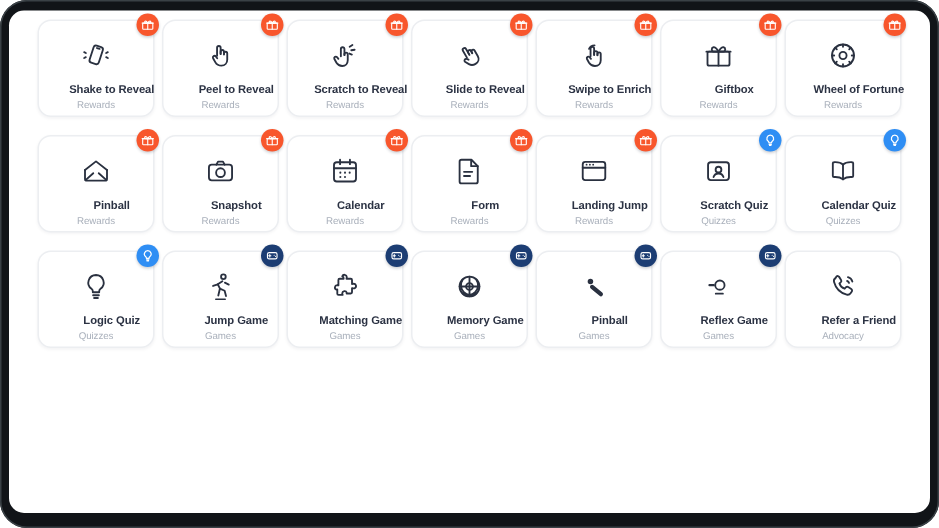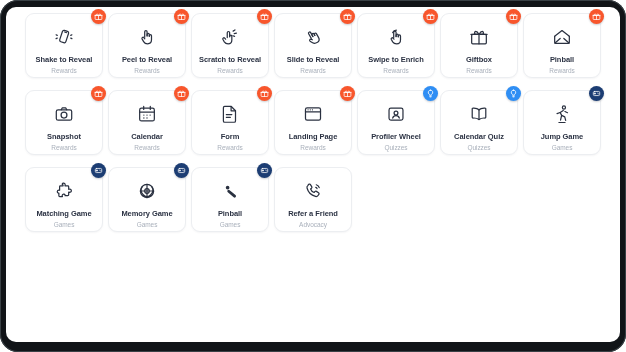--- a/index.html
+++ b/index.html
@@ -73,20 +73,21 @@
   .card-icon svg{display:block;}
 
   .card-title{
     font-size:7.5px;
     font-weight:700;
     color:#2b3243;
     line-height:9px;
     text-align:left;
     letter-spacing:-0.05px;
     white-space:nowrap;
+    padding-left:21px;
   }
   .card-sub{
     font-size:6.5px;
     font-weight:400;
     color:#a9b0bb;
     line-height:9px;
     text-align:center;
     margin-top:2px;
     letter-spacing:-0.05px;
     white-space:nowrap;
@@ -228,20 +229,38 @@
         <div class="card">
           <div class="badge badge-rewards">
             <svg width="9" height="9" viewBox="0 0 24 24" fill="none" stroke="#ffffff" stroke-width="2" stroke-linecap="round" stroke-linejoin="round">
               <rect x="3" y="9" width="18" height="11" rx="1.5"></rect>
               <path d="M2 9h20M12 9v11"></path>
               <path d="M12 9c-1.3-2.5-2.5-3.7-4-3.7a1.9 1.9 0 0 0 0 3.7zM12 9c1.3-2.5 2.5-3.7 4-3.7a1.9 1.9 0 0 1 0 3.7z"></path>
             </svg>
           </div>
           <div class="card-icon">
             <svg width="22" height="22" viewBox="0 0 24 24">
+              <circle cx="12" cy="12" r="8" fill="none" stroke="currentColor" stroke-width="1.35" stroke-linecap="round" stroke-linejoin="round"></circle>
+              <circle cx="12" cy="12" r="2.6" fill="none" stroke="currentColor" stroke-width="1.35" stroke-linecap="round" stroke-linejoin="round"></circle>
+              <path d="M12 4v1.6M12 18.4V20M4 12h1.6M18.4 12H20M6.3 6.3l1.2 1.2M16.5 16.5l1.2 1.2M17.7 6.3l-1.2 1.2M7.5 16.5l-1.2 1.2" fill="none" stroke="currentColor" stroke-width="1.35" stroke-linecap="round" stroke-linejoin="round"></path>
+            </svg>
+          </div>
+          <div class="card-title">Wheel of Fortune</div>
+          <div class="card-sub">Rewards</div>
+        </div>
+        <div class="card">
+          <div class="badge badge-rewards">
+            <svg width="9" height="9" viewBox="0 0 24 24" fill="none" stroke="#ffffff" stroke-width="2" stroke-linecap="round" stroke-linejoin="round">
+              <rect x="3" y="9" width="18" height="11" rx="1.5"></rect>
+              <path d="M2 9h20M12 9v11"></path>
+              <path d="M12 9c-1.3-2.5-2.5-3.7-4-3.7a1.9 1.9 0 0 0 0 3.7zM12 9c1.3-2.5 2.5-3.7 4-3.7a1.9 1.9 0 0 1 0 3.7z"></path>
+            </svg>
+          </div>
+          <div class="card-icon">
+            <svg width="22" height="22" viewBox="0 0 24 24">
               <path d="M4 11.2v6.4a1.4 1.4 0 0 0 1.4 1.4h13.2a1.4 1.4 0 0 0 1.4-1.4v-6.4" fill="none" stroke="currentColor" stroke-width="1.35" stroke-linecap="round" stroke-linejoin="round"></path>
               <path d="M4 11.2 12 5l8 6.2" fill="none" stroke="currentColor" stroke-width="1.35" stroke-linecap="round" stroke-linejoin="round"></path>
               <path d="M4.4 18.6 10 13.6M19.6 18.6 14 13.6" fill="none" stroke="currentColor" stroke-width="1.35" stroke-linecap="round" stroke-linejoin="round"></path>
             </svg>
           </div>
           <div class="card-title">Pinball</div>
           <div class="card-sub">Rewards</div>
         </div>
         <div class="card">
           <div class="badge badge-rewards">
@@ -309,55 +328,71 @@
               <path d="M12 9c-1.3-2.5-2.5-3.7-4-3.7a1.9 1.9 0 0 0 0 3.7zM12 9c1.3-2.5 2.5-3.7 4-3.7a1.9 1.9 0 0 1 0 3.7z"></path>
             </svg>
           </div>
           <div class="card-icon">
             <svg width="22" height="22" viewBox="0 0 24 24">
               <rect x="3.8" y="5.4" width="16.4" height="13.2" rx="1.8" fill="none" stroke="currentColor" stroke-width="1.35" stroke-linecap="round" stroke-linejoin="round"></rect>
               <path d="M3.8 9.6h16.4" fill="none" stroke="currentColor" stroke-width="1.35" stroke-linecap="round" stroke-linejoin="round"></path>
               <path d="M6.6 7.4h.01M9 7.4h.01M11.4 7.4h.01" fill="none" stroke="currentColor" stroke-width="1.35" stroke-linecap="round" stroke-linejoin="round"></path>
             </svg>
           </div>
-          <div class="card-title">Landing Page</div>
+          <div class="card-title">Landing Jump</div>
           <div class="card-sub">Rewards</div>
         </div>
         <div class="card">
           <div class="badge badge-quizzes">
             <svg width="9" height="9" viewBox="0 0 24 24" fill="none" stroke="#ffffff" stroke-width="2.2" stroke-linecap="round" stroke-linejoin="round">
               <path d="M12 3a6 6 0 0 0-3.6 10.8c.8.6 1.2 1.4 1.2 2.2v.5h4.8v-.5c0-.8.4-1.6 1.2-2.2A6 6 0 0 0 12 3z"></path>
               <path d="M10 19.2h4M10.8 21.2h2.4"></path>
             </svg>
           </div>
           <div class="card-icon">
             <svg width="22" height="22" viewBox="0 0 24 24">
               <rect x="4.4" y="5.6" width="15.2" height="13" rx="2" fill="none" stroke="currentColor" stroke-width="1.35" stroke-linecap="round" stroke-linejoin="round"></rect>
               <circle cx="12" cy="11" r="2.1" fill="none" stroke="currentColor" stroke-width="1.35" stroke-linecap="round" stroke-linejoin="round"></circle>
               <path d="M8.4 16.4c.5-1.7 1.9-2.6 3.6-2.6s3.1.9 3.6 2.6" fill="none" stroke="currentColor" stroke-width="1.35" stroke-linecap="round" stroke-linejoin="round"></path>
             </svg>
           </div>
-          <div class="card-title">Profiler Wheel</div>
+          <div class="card-title">Scratch Quiz</div>
           <div class="card-sub">Quizzes</div>
         </div>
         <div class="card">
           <div class="badge badge-quizzes">
             <svg width="9" height="9" viewBox="0 0 24 24" fill="none" stroke="#ffffff" stroke-width="2.2" stroke-linecap="round" stroke-linejoin="round">
               <path d="M12 3a6 6 0 0 0-3.6 10.8c.8.6 1.2 1.4 1.2 2.2v.5h4.8v-.5c0-.8.4-1.6 1.2-2.2A6 6 0 0 0 12 3z"></path>
               <path d="M10 19.2h4M10.8 21.2h2.4"></path>
             </svg>
           </div>
           <div class="card-icon">
             <svg width="22" height="22" viewBox="0 0 24 24">
               <path d="M12 7.4C10.6 6 8.6 5.4 5.4 5.6a.8.8 0 0 0-.8.8v9.2c0 .5.4.8.9.8 2.8-.2 4.7.3 6.5 1.6" fill="none" stroke="currentColor" stroke-width="1.35" stroke-linecap="round" stroke-linejoin="round"></path>
               <path d="M12 7.4c1.4-1.4 3.4-2 6.6-1.8a.8.8 0 0 1 .8.8v9.2c0 .5-.4.8-.9.8-2.8-.2-4.7.3-6.5 1.6" fill="none" stroke="currentColor" stroke-width="1.35" stroke-linecap="round" stroke-linejoin="round"></path>
               <path d="M12 7.4V18" fill="none" stroke="currentColor" stroke-width="1.35" stroke-linecap="round" stroke-linejoin="round"></path>
             </svg>
           </div>
           <div class="card-title">Calendar Quiz</div>
+          <div class="card-sub">Quizzes</div>
+        </div>
+        <div class="card">
+          <div class="badge badge-quizzes">
+            <svg width="9" height="9" viewBox="0 0 24 24" fill="none" stroke="#ffffff" stroke-width="2.2" stroke-linecap="round" stroke-linejoin="round">
+              <path d="M12 3a6 6 0 0 0-3.6 10.8c.8.6 1.2 1.4 1.2 2.2v.5h4.8v-.5c0-.8.4-1.6 1.2-2.2A6 6 0 0 0 12 3z"></path>
+              <path d="M10 19.2h4M10.8 21.2h2.4"></path>
+            </svg>
+          </div>
+          <div class="card-icon">
+            <svg width="22" height="22" viewBox="0 0 24 24">
+              <path d="M12 3.6a5.6 5.6 0 0 0-3.3 10.1c.7.5 1 1.2 1 2v.5h4.6v-.5c0-.8.3-1.5 1-2A5.6 5.6 0 0 0 12 3.6z" fill="none" stroke="currentColor" stroke-width="1.35" stroke-linecap="round" stroke-linejoin="round"></path>
+              <path d="M9.9 18.4h4.2M10.6 20.4h2.8" fill="none" stroke="currentColor" stroke-width="1.35" stroke-linecap="round" stroke-linejoin="round"></path>
+            </svg>
+          </div>
+          <div class="card-title">Logic Quiz</div>
           <div class="card-sub">Quizzes</div>
         </div>
         <div class="card">
           <div class="badge badge-games">
             <svg width="9" height="9" viewBox="0 0 24 24" fill="none" stroke="#ffffff" stroke-width="2" stroke-linecap="round" stroke-linejoin="round">
               <rect x="3.5" y="6.5" width="17" height="11" rx="3"></rect>
               <path d="M7.6 10v4M5.6 12h4M15.4 11h.01M17.8 13h.01"></path>
             </svg>
           </div>
           <div class="card-icon">
@@ -415,20 +450,37 @@
           <div class="card-icon">
             <svg width="22" height="22" viewBox="0 0 24 24">
               <circle cx="9.4" cy="8.4" r="2" fill="currentColor"></circle>
               <path d="M10.6 12.3 17 17.6" stroke="currentColor" stroke-width="3.1" stroke-linecap="round"></path>
             </svg>
           </div>
           <div class="card-title">Pinball</div>
           <div class="card-sub">Games</div>
         </div>
         <div class="card">
+          <div class="badge badge-games">
+            <svg width="9" height="9" viewBox="0 0 24 24" fill="none" stroke="#ffffff" stroke-width="2" stroke-linecap="round" stroke-linejoin="round">
+              <rect x="3.5" y="6.5" width="17" height="11" rx="3"></rect>
+              <path d="M7.6 10v4M5.6 12h4M15.4 11h.01M17.8 13h.01"></path>
+            </svg>
+          </div>
+          <div class="card-icon">
+            <svg width="22" height="22" viewBox="0 0 24 24">
+              <circle cx="13" cy="11" r="3.4" fill="none" stroke="currentColor" stroke-width="1.35" stroke-linecap="round" stroke-linejoin="round"></circle>
+              <path d="M8.6 11H5.4" stroke="currentColor" stroke-width="1.5" stroke-linecap="round"></path>
+              <path d="M10 17.2h5.2" stroke="currentColor" stroke-width="1.3" stroke-linecap="round"></path>
+            </svg>
+          </div>
+          <div class="card-title">Reflex Game</div>
+          <div class="card-sub">Games</div>
+        </div>
+        <div class="card">
           <div class="card-icon">
             <svg width="22" height="22" viewBox="0 0 24 24">
               <path d="M7.4 4.6c.6-.4 1.4-.2 1.8.4l1.4 2.2c.4.6.2 1.3-.3 1.8l-.9.8c.6 1.8 2 3.2 3.8 3.8l.8-.9c.5-.5 1.2-.7 1.8-.3l2.2 1.4c.6.4.8 1.2.4 1.8l-.9 1.3c-.6.9-1.8 1.3-2.8 1-4.5-1.2-8-4.7-9.2-9.2-.3-1 .1-2.2 1-2.8z" fill="none" stroke="currentColor" stroke-width="1.35" stroke-linecap="round" stroke-linejoin="round"></path>
               <path d="M15.6 5.2a4.6 4.6 0 0 1 3.2 3.2M15 8a2 2 0 0 1 1.4 1.4" fill="none" stroke="currentColor" stroke-width="1.35" stroke-linecap="round" stroke-linejoin="round"></path>
             </svg>
           </div>
           <div class="card-title">Refer a Friend</div>
           <div class="card-sub">Advocacy</div>
         </div>
       </div>

